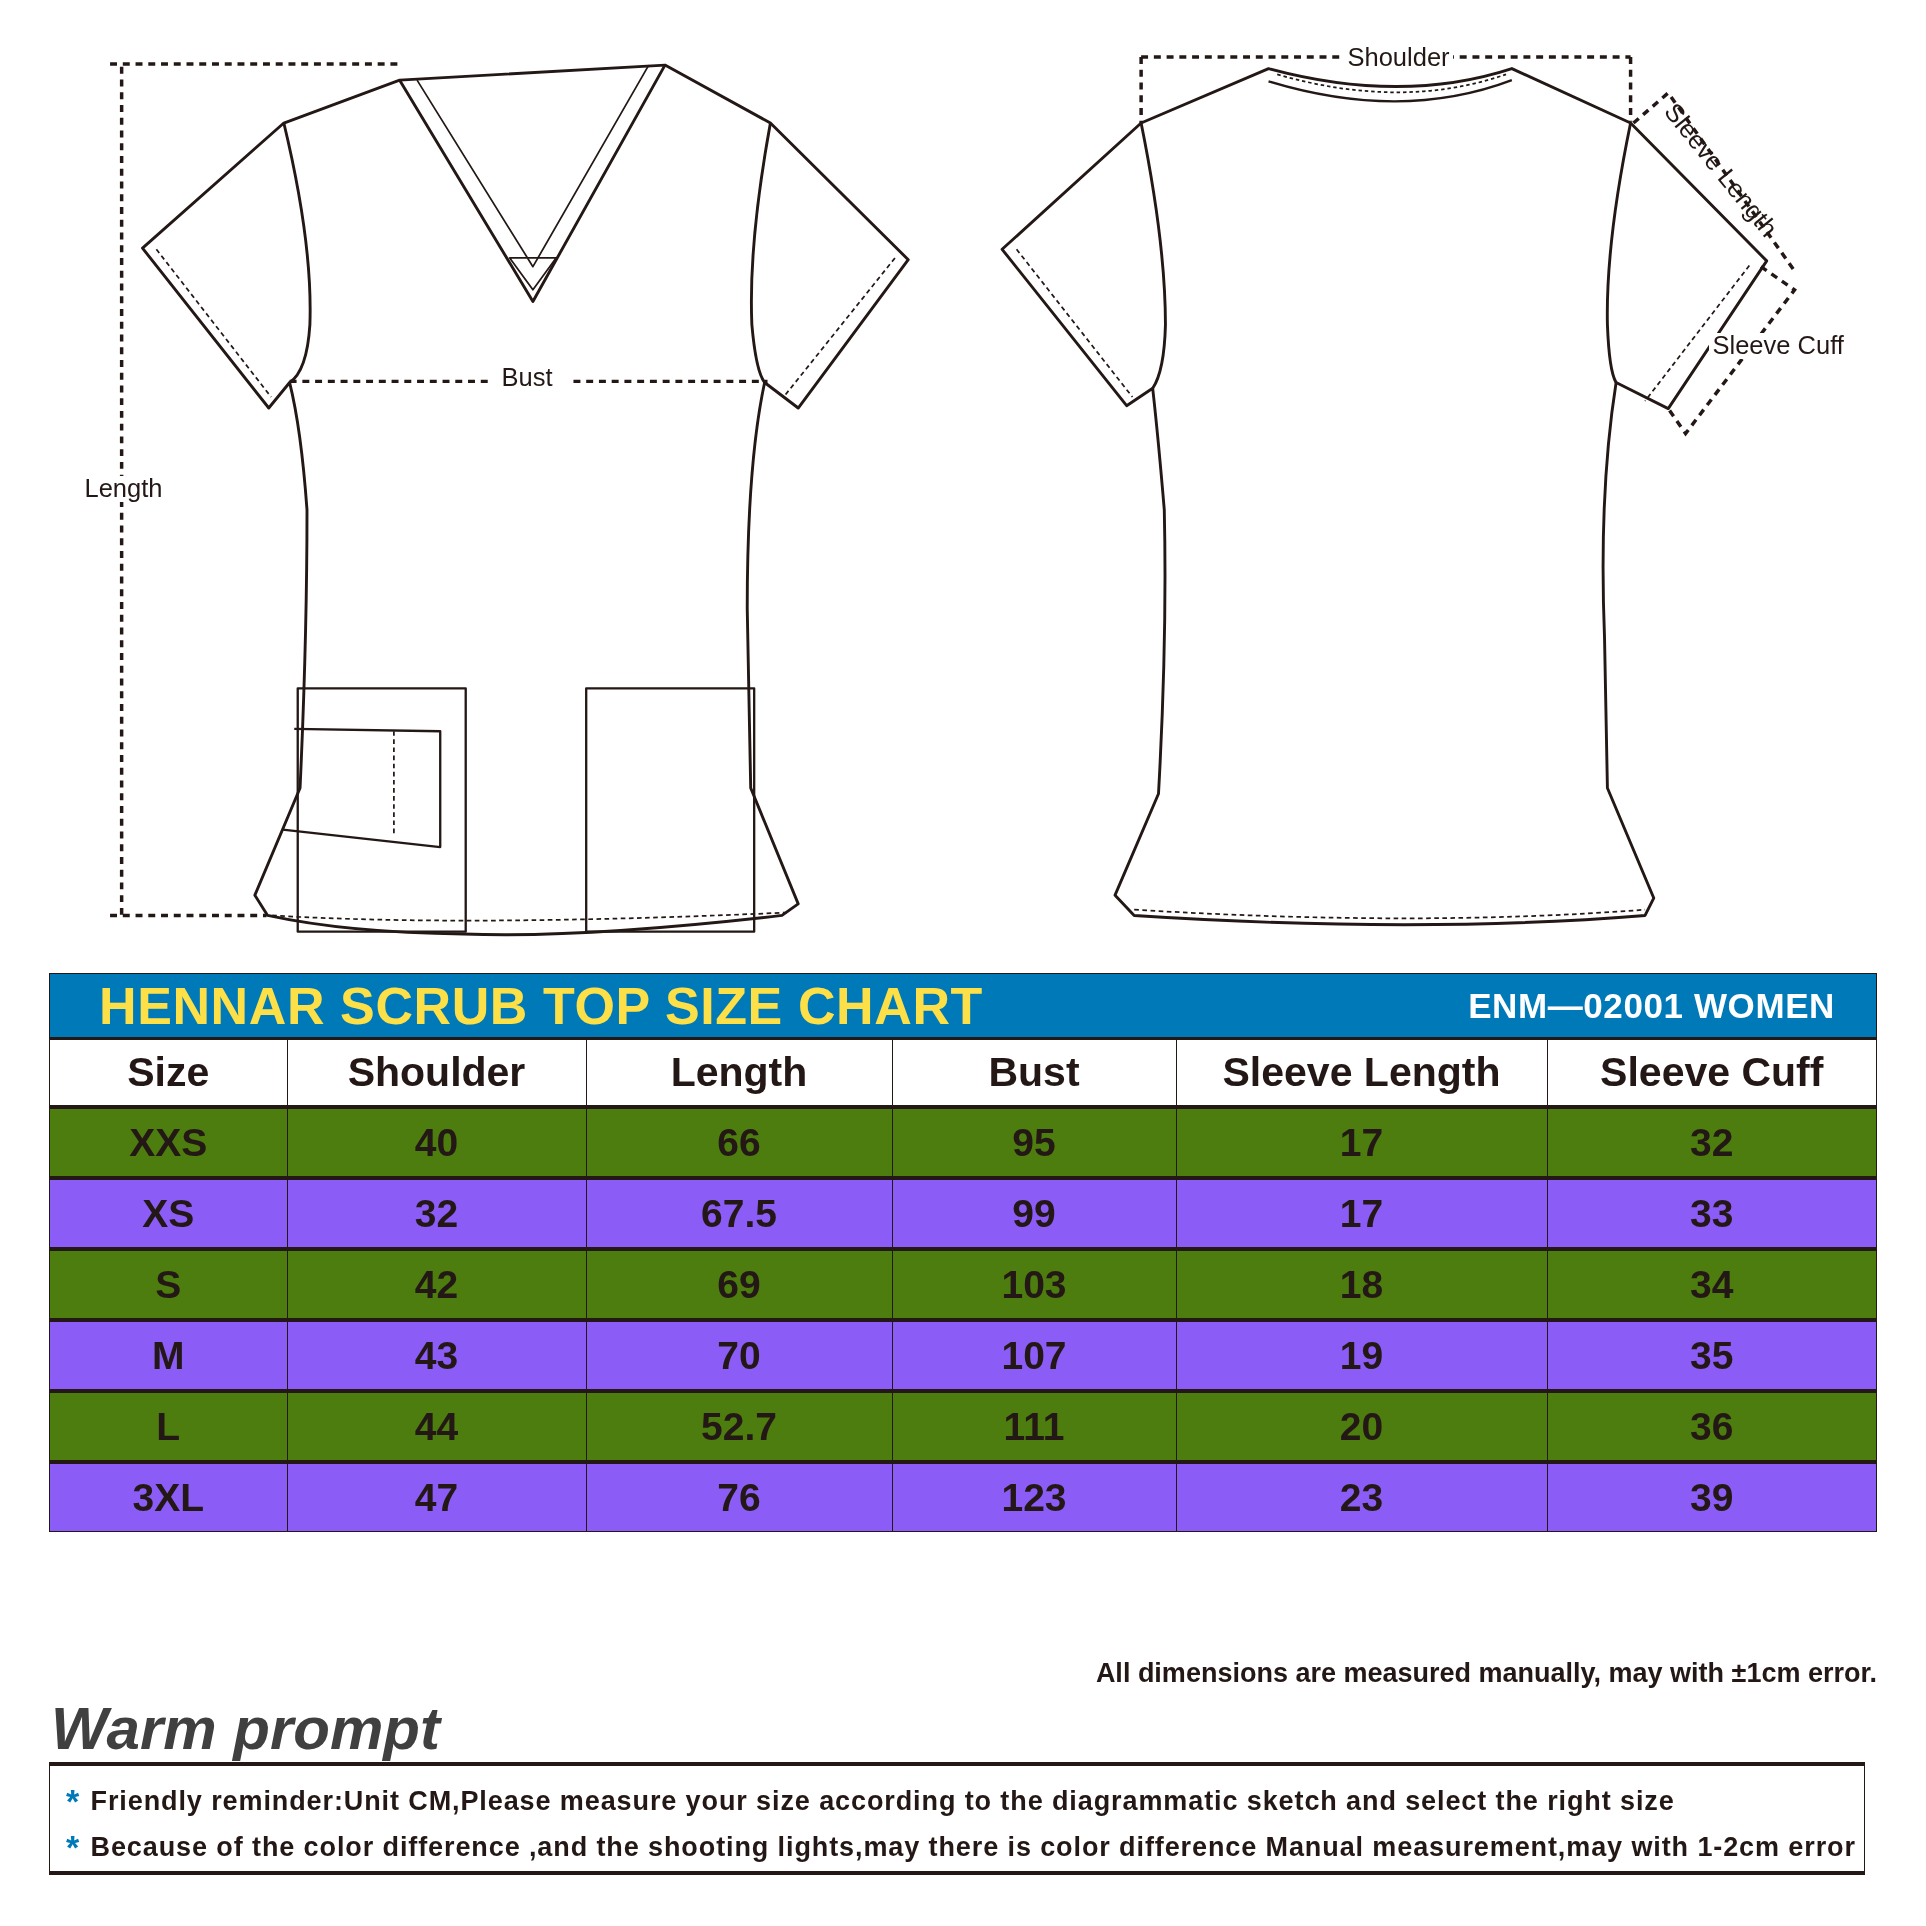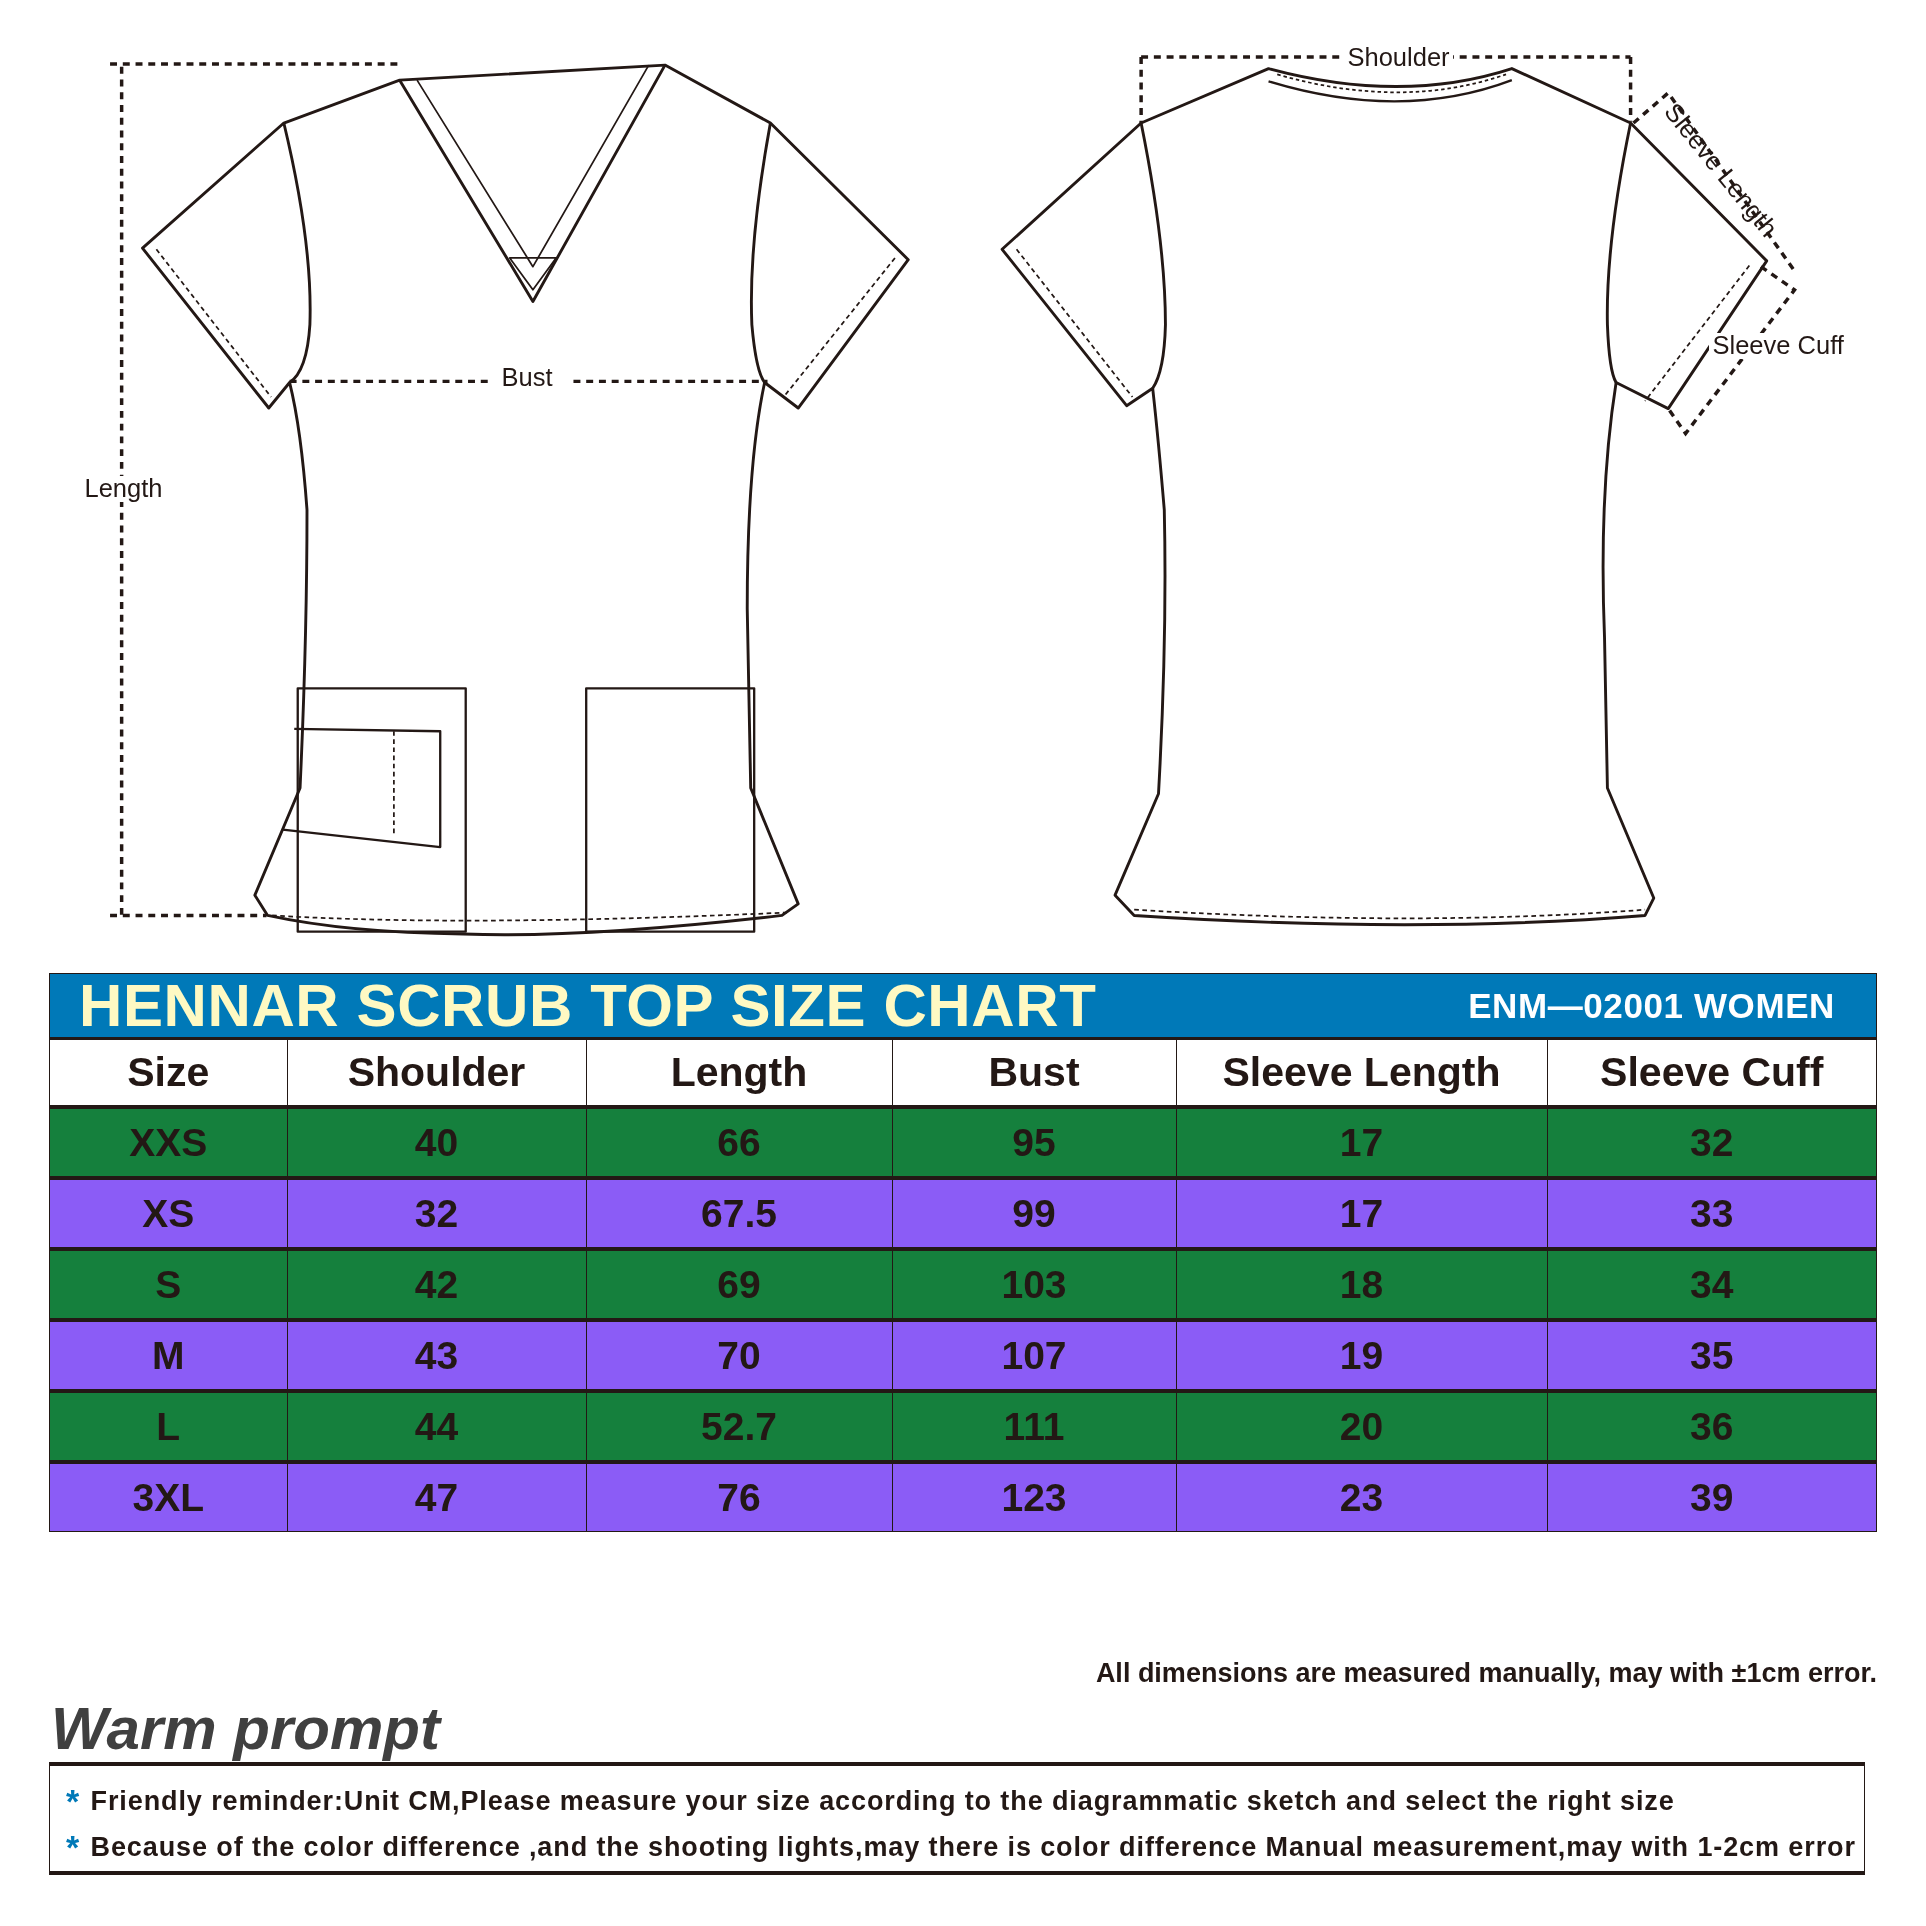--- a/index.html
+++ b/index.html
@@ -4,28 +4,28 @@
 <style>
   html, body { margin:0; padding:0; background:#ffffff; }
   body { width:1926px; height:1926px; position:relative; overflow:hidden; font-family:"Liberation Sans", sans-serif; color:#231815; }
   .diagram { position:absolute; left:0; top:0; width:1926px; height:962px; }
   .diagram svg { position:absolute; left:0; top:0; }
   .dlabel { position:absolute; font-family:"Liberation Sans", sans-serif; font-size:25.5px; color:#231815; background:#fff; padding:0 3.5px; line-height:1; white-space:nowrap; }
   .rot { transform-origin:left top; transform:rotate(51deg); background:transparent; }
 
   .chart { position:absolute; left:49px; top:973px; width:1828px; border:1.7px solid #231815; box-sizing:border-box; }
   .chart-header { height:66px; background:#0079b8; display:flex; align-items:center; justify-content:space-between; padding:0 41px 0 29px; border-bottom:3.5px solid #231815; box-sizing:border-box; }
-  .chart-title { color:#fef9c3; font-weight:bold; font-size:60px; letter-spacing:0.6px; }
+  .chart-title { color:#fde047; font-weight:bold; font-size:52px; letter-spacing:0.6px;margin-left:20px; }
   .chart-code { color:#fff; font-weight:bold; font-size:35px; letter-spacing:0.6px;margin-left:33px; }
   table { border-collapse:collapse; width:100%; table-layout:fixed; }
   td, th { border-left:1.7px solid #231815; text-align:center; font-weight:bold; font-size:39px; padding:0; height:67px; color:#231815; }
   td:first-child, th:first-child { border-left:none; }
   thead th { height:65px; font-size:41px; background:#fff; }
   tbody tr { border-top:4.6px solid #231815; }
-  tbody tr.grey td { background:#15803d; }
+  tbody tr.grey td { background:#4d7c0f; }
   tbody tr.white td { background:#8b5cf6; }
 
   .note-right { position:absolute; right:49px; top:1658px; font-size:27px; font-weight:bold; color:#231815; }
   .warm-title { position:absolute; left:51px; top:1694px; font-size:60px; font-weight:bold; font-style:italic; color:#404040; }
   .prompt-box { position:absolute; left:49px; top:1762px; width:1816px; height:113px; border:1.7px solid #231815; border-top:4.6px solid #231815; border-bottom:4.6px solid #231815; box-sizing:border-box; padding-top:12.7px; }
   .prompt-line { display:flex; align-items:center; height:46px; padding-left:16px; font-size:27px; font-weight:bold; letter-spacing:0.9px; color:#231815; white-space:nowrap; }
   .star { color:#0079b8; font-size:34px; margin-right:10.4px; font-weight:bold; }
 </style>
 </head>
 <body>

